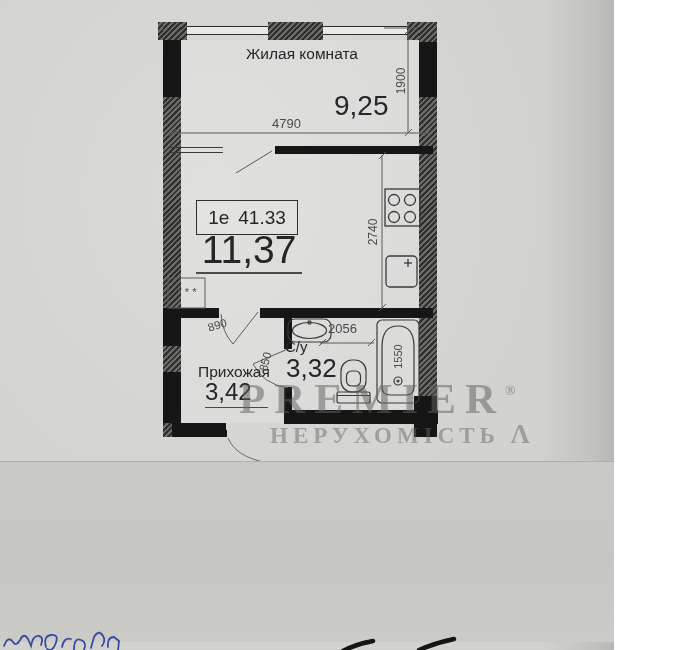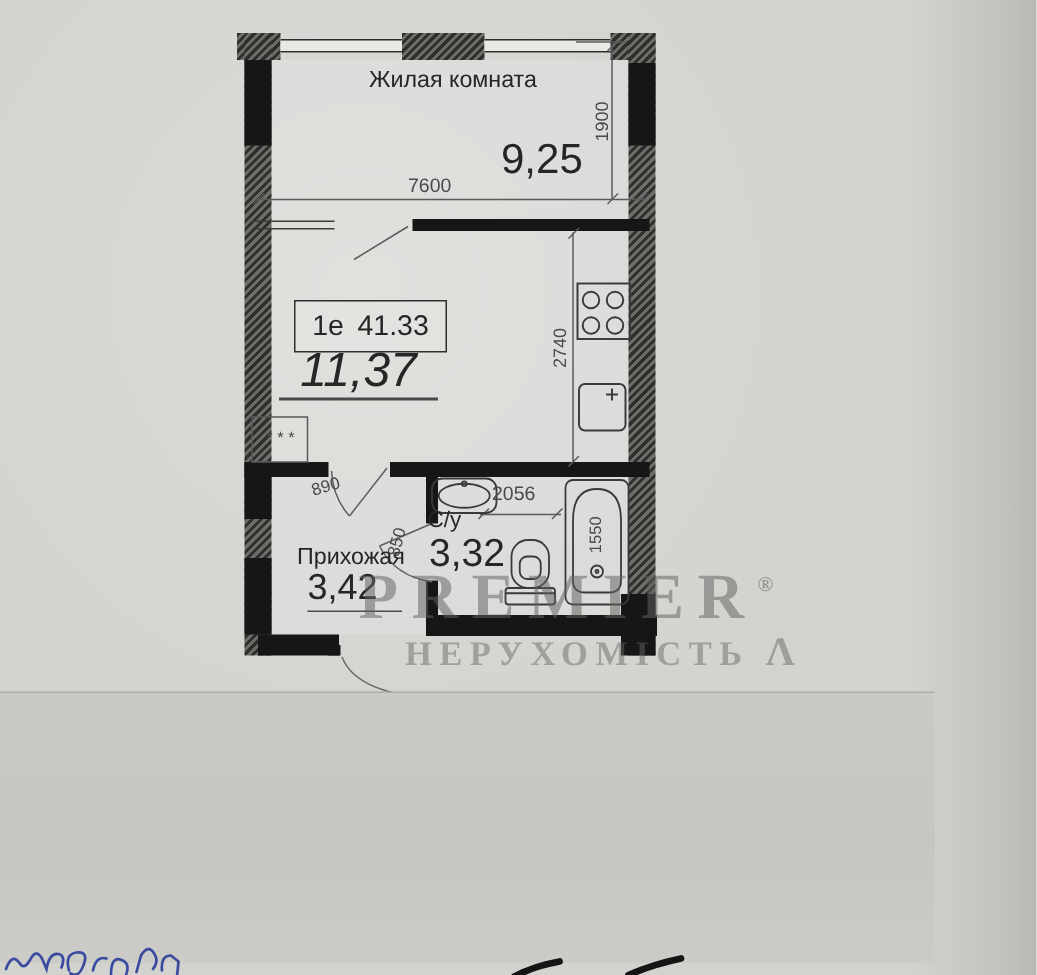--- a/index.html
+++ b/index.html
@@ -1,17 +1,17 @@
 <!DOCTYPE html>
 <html><head>
 <meta charset="utf-8">
 <style>
   html,body{margin:0;padding:0;}
   .canvas{
-    position:relative;width:691px;height:650px;overflow:hidden;
+    position:relative;width:614px;height:650px;overflow:hidden;
     background:
       radial-gradient(ellipse at 35% 30%, rgba(255,255,255,0.18), rgba(255,255,255,0) 60%),
       linear-gradient(90deg, rgba(0,0,0,0) 88%, rgba(40,40,36,0.10) 97%, rgba(40,40,36,0.16) 100%),
       #d2d3cf;
     font-family:"Liberation Sans", sans-serif;
   }
   
   .hatch{position:absolute;background:repeating-linear-gradient(135deg,#2f2f2e 0 2px,#6c6c68 2px 4px);}
   .solid{position:absolute;background:#161616;}
   .win{position:absolute;background:#e9eae6;border-top:1.6px solid #2c2c2c;border-bottom:1.6px solid #2c2c2c;}
@@ -129,28 +129,28 @@
         <circle cx="398" cy="381" r="4"></circle>
           <circle cx="398" cy="381" r="1"></circle>
       </g>
       <g stroke="#5a5a5a" stroke-width="1" fill="none">
         <rect x="168" y="278" width="37" height="30"></rect>
       </g>
     </svg>
 
     <div class="lbl" style="left:246px;top:46px;font-size:15.5px;">Жилая комната</div>
     <div class="lbl" style="left:334px;top:92px;font-size:28px;">9,25</div>
-    <div class="dim" style="left:272px;top:117px;font-size:13px;">7600</div>
+    <div class="dim" style="left:272px;top:117px;font-size:13px;">4790</div>
     <div class="dim rot" style="left:381px;top:75px;width:40px;font-size:12px;transform:rotate(-90deg);">1900</div>
 
     <div class="aptbox">
       <span>1е</span>
       <span>41.33</span>
     </div>
-    <div class="lbl underl" style="left:186px;top:230px;width:106px;font-size:32px;font-style:italic;">11,37</div>
+    <div class="lbl underl" style="left:196px;top:230px;width:106px;font-size:39px;">11,37</div>
     <div class="dim rot" style="left:351px;top:226px;width:44px;font-size:12px;transform:rotate(-90deg);">2740</div>
     <div class="dim" style="left:170px;top:287px;width:34px;font-size:11px;text-align:center;">* * *</div>
 
     <div class="lbl" style="left:198px;top:364px;font-size:15.5px;">Прихожая</div>
     <div class="lbl" style="left:205px;top:380px;width:63px;font-size:24px;text-align:left;border-bottom:1.6px solid #4a4a4a;padding-bottom:3px;">3,42</div>
     <div class="dim" style="left:208px;top:320px;font-size:11.5px;transform:rotate(-17deg);">890</div>
     <div class="dim rot" style="left:248px;top:356px;width:36px;font-size:11.5px;transform:rotate(-75deg);">850</div>
 
     <div class="lbl" style="left:285px;top:339px;font-size:15px;">С/у</div>
     <div class="lbl" style="left:286px;top:355px;font-size:26px;text-align:center;">3,32</div>

